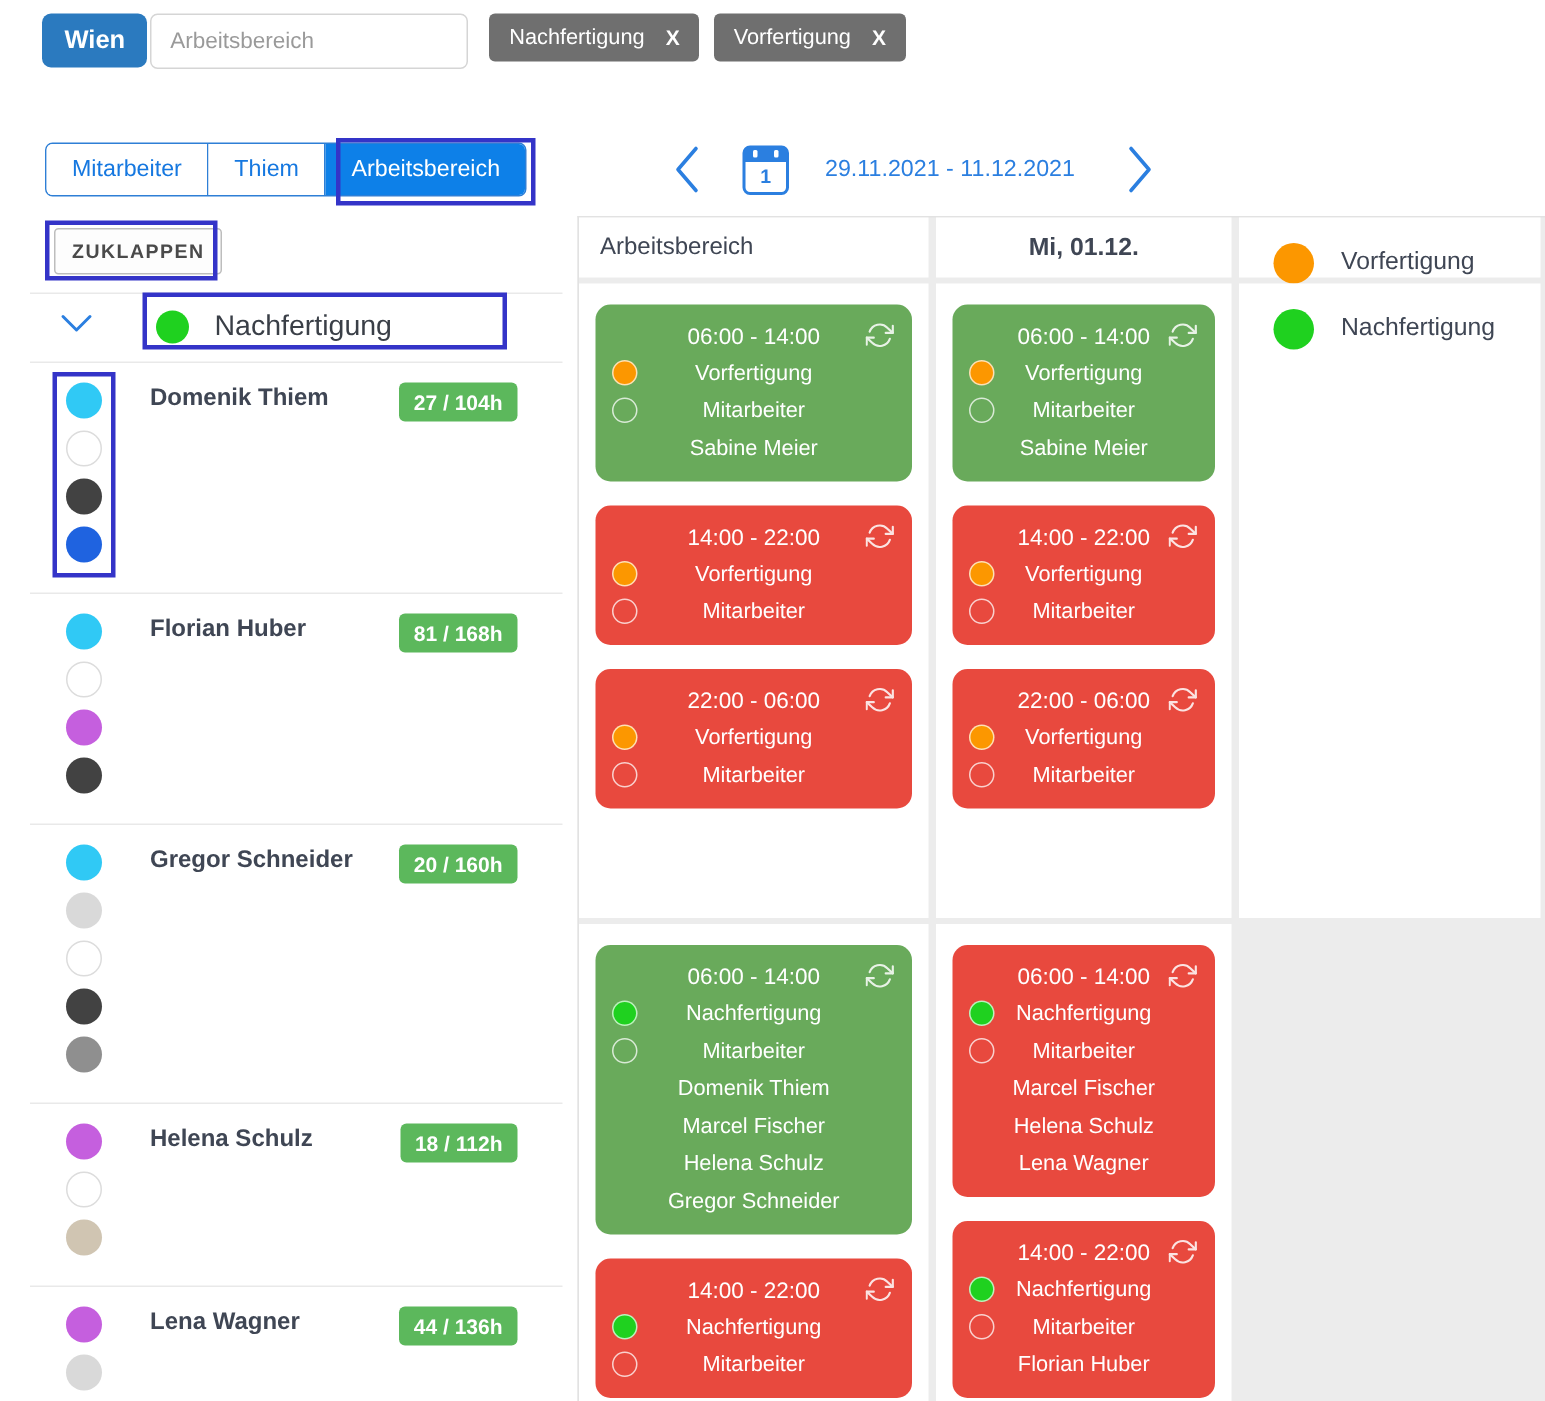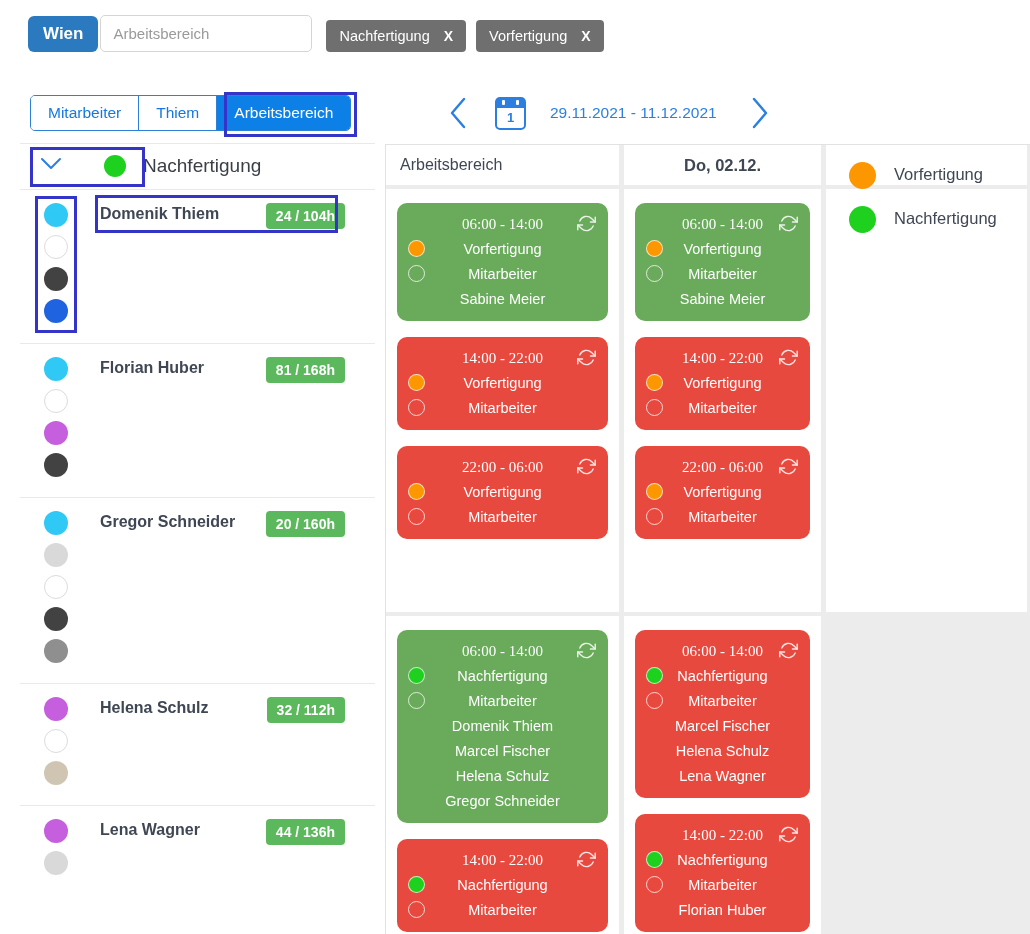--- a/index.html
+++ b/index.html
@@ -1,20 +1,20 @@
 <!DOCTYPE html>
 <html><head>
 <meta charset="utf-8">
 <style>
   * { margin:0; padding:0; box-sizing:border-box; }
   html,body { width:1030px; height:934px; overflow:hidden; background:#fff;
     font-family:"Liberation Sans", sans-serif; color:#3f4654; position:relative; }
 
   
-  .topbar { display:flex; align-items:flex-end; padding:9px 0 0 28px; height:52px; }
+  .topbar { display:flex; align-items:flex-start; padding:9px 0 0 28px; height:52px; }
   .btn-region { background:#2b7abf; color:#fff; font-weight:bold; font-size:17px;
     border:none; border-radius:6px; padding:8px 15px; cursor:pointer; }
   .search-input { margin-left:2px; width:212px; height:37px; border:1px solid #d5d5d5;
     border-radius:5px; padding:0 12px; font-size:15px; font-family:inherit; color:#444; }
   .search-input::placeholder { color:#9a9a9a; }
   .chips { display:flex; gap:10px; margin-left:14px; }
   .chip { background:#6f6f6f; color:#fff; border-radius:4px; height:32px; display:flex;
     align-items:center; padding:0 13px; font-size:14.5px; }
   .chip .x { font-weight:bold; margin-left:14px; cursor:pointer; font-size:14px; }
 
@@ -80,21 +80,21 @@
   .area-cell { padding:17px 0 0 23px; display:flex; align-items:flex-start; gap:18px; }
   .area-dot { width:27px; height:27px; border-radius:50%; flex:none; }
   .area-label { font-size:16.5px; color:#3f4654; padding-top:3px; }
   .day-cell { padding-top:14px; }
 
   
   .card { position:relative; width:calc(100% - 22px); margin:0 auto 16px; border-radius:10px;
     padding:9px 10px 9px 10px; color:#fff; text-align:center; cursor:pointer; }
   .card-green { background:#69aa5b; }
   .card-red { background:#e8493e; }
-  .card-time-row { font-size:15px; line-height:25px; position:relative;font-family:Liberation Serif, serif; }
+  .card-time-row { font-size:15px; line-height:25px; position:relative; }
   .card-refresh { position:absolute; right:2px; top:2px; opacity:.85; }
   .card-line { font-size:14.5px; line-height:25px; }
   .card-dot { position:absolute; left:11px; top:37px; width:17px; height:17px;
     border-radius:50%; border:1px solid rgba(255,255,255,.7); }
   .card-circle { position:absolute; left:11px; top:62px; width:17px; height:17px;
     border-radius:50%; border:1.5px solid rgba(255,255,255,.75); }
 </style>
 </head>
 <body>
 
@@ -115,20 +115,21 @@
 
 <div class="main">
 
   <div class="left-panel">
     <div class="tab-group">
       <button class="tab">Mitarbeiter</button>
       <button class="tab">Thiem</button>
       <button class="tab selected">Arbeitsbereich</button>
     </div>
 
+    <div><button class="btn-collapse">ZUKLAPPEN</button></div>
     <div class="hr"></div>
 
     <div class="group-row">
       <span class="group-chevron">
         <svg width="22" height="14" viewBox="0 0 22 14">
             <polyline points="2,2 11,11 20,2" fill="none" stroke="#2b7fe0" stroke-width="2" stroke-linecap="round" stroke-linejoin="round"></polyline>
           </svg>
       </span>
       <span class="group-core">
         <span class="group-dot" style="background: rgb(31, 209, 31);"></span>
@@ -140,21 +141,21 @@
     <div id="emp-list">
         <div class="emp-row">
           <div class="emp-dots">
             <span class="dot" style="background: rgb(48, 201, 245);"></span>
             <span class="dot dot-white" style="background: rgb(255, 255, 255);"></span>
             <span class="dot" style="background: rgb(66, 66, 66);"></span>
             <span class="dot" style="background: rgb(31, 99, 224);"></span>
             <div class="ann-box dots-ann"></div>
           </div>
           <div class="emp-name">Domenik Thiem</div>
-          <div class="emp-badge">24 / 104h</div>
+          <div class="emp-badge">27 / 104h</div>
         </div>
         <div class="hr"></div>
         <div class="emp-row">
           <div class="emp-dots">
             <span class="dot" style="background: rgb(48, 201, 245);"></span>
             <span class="dot dot-white" style="background: rgb(255, 255, 255);"></span>
             <span class="dot" style="background: rgb(197, 95, 222);"></span>
             <span class="dot" style="background: rgb(66, 66, 66);"></span>
           </div>
           <div class="emp-name">Florian Huber</div>
@@ -173,21 +174,21 @@
           <div class="emp-badge">20 / 160h</div>
         </div>
         <div class="hr"></div>
         <div class="emp-row">
           <div class="emp-dots">
             <span class="dot" style="background: rgb(197, 95, 222);"></span>
             <span class="dot dot-white" style="background: rgb(255, 255, 255);"></span>
             <span class="dot" style="background: rgb(208, 197, 178);"></span>
           </div>
           <div class="emp-name">Helena Schulz</div>
-          <div class="emp-badge">32 / 112h</div>
+          <div class="emp-badge">18 / 112h</div>
         </div>
         <div class="hr"></div>
         <div class="emp-row">
           <div class="emp-dots">
             <span class="dot" style="background: rgb(197, 95, 222);"></span>
             <span class="dot" style="background: rgb(217, 217, 217);"></span>
           </div>
           <div class="emp-name">Lena Wagner</div>
           <div class="emp-badge">44 / 136h</div>
         </div>
@@ -211,21 +212,21 @@
       <span class="date-text">29.11.2021 - 11.12.2021</span>
       <span class="nav-chevron" style="margin-left:6px">
         <svg width="26" height="36" viewBox="0 0 26 36">
             <polyline points="7,4 19,18 7,32" fill="none" stroke="#2b7fe0" stroke-width="2.4" stroke-linecap="round" stroke-linejoin="round"></polyline>
           </svg>
       </span>
     </div>
 
     <div class="sched" id="sched-grid">
       <div class="cell h-first">Arbeitsbereich</div>
-      <div class="cell h-day">Do, 02.12.</div>
+      <div class="cell h-day">Mi, 01.12.</div>
     <div class="cell area-cell">
           <span class="area-dot" style="background: rgb(252, 151, 0);"></span>
           <span class="area-label">Vorfertigung</span>
         </div>
         <div class="cell day-cell">
           <div class="card card-green">
             <span class="card-dot" style="background: rgb(252, 151, 0);"></span>
             <span class="card-circle"></span>
             <div class="card-time-row"><span>06:00 - 14:00</span><span class="card-refresh"><svg width="19" height="19" viewBox="0 0 24 24" fill="none" stroke="#fff" stroke-width="1.8" stroke-linecap="round" stroke-linejoin="round">
                   <polyline points="23 4 23 10 17 10"></polyline>

